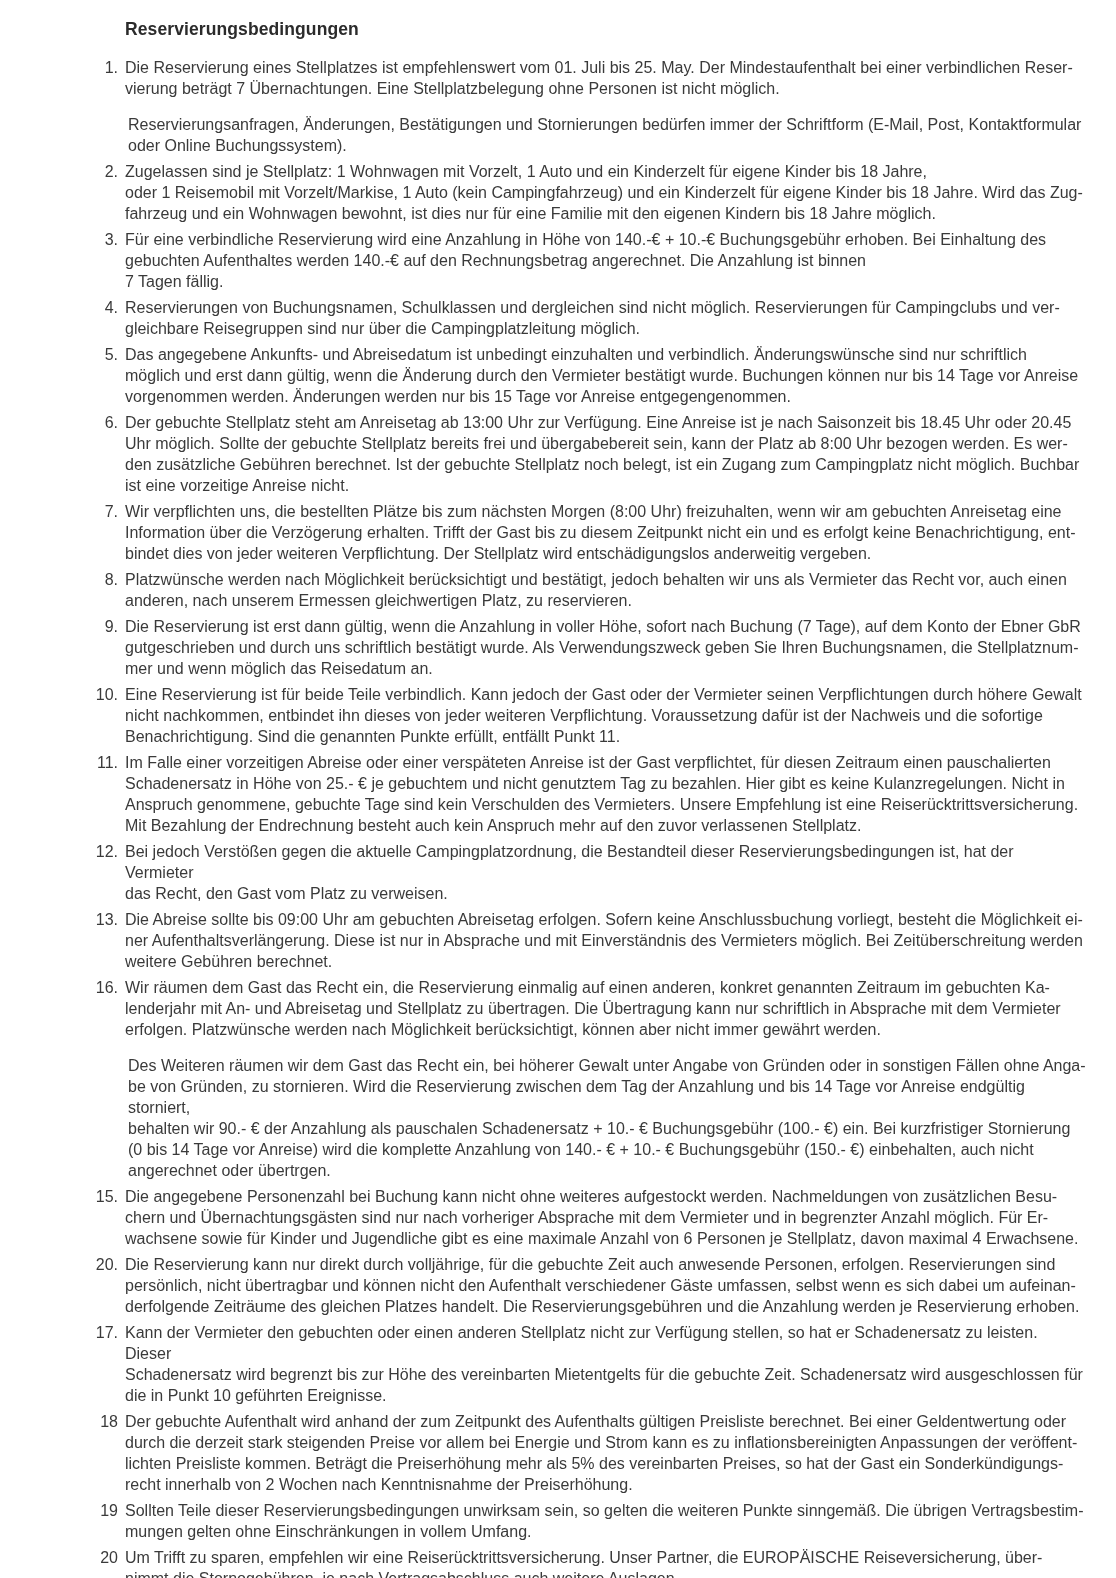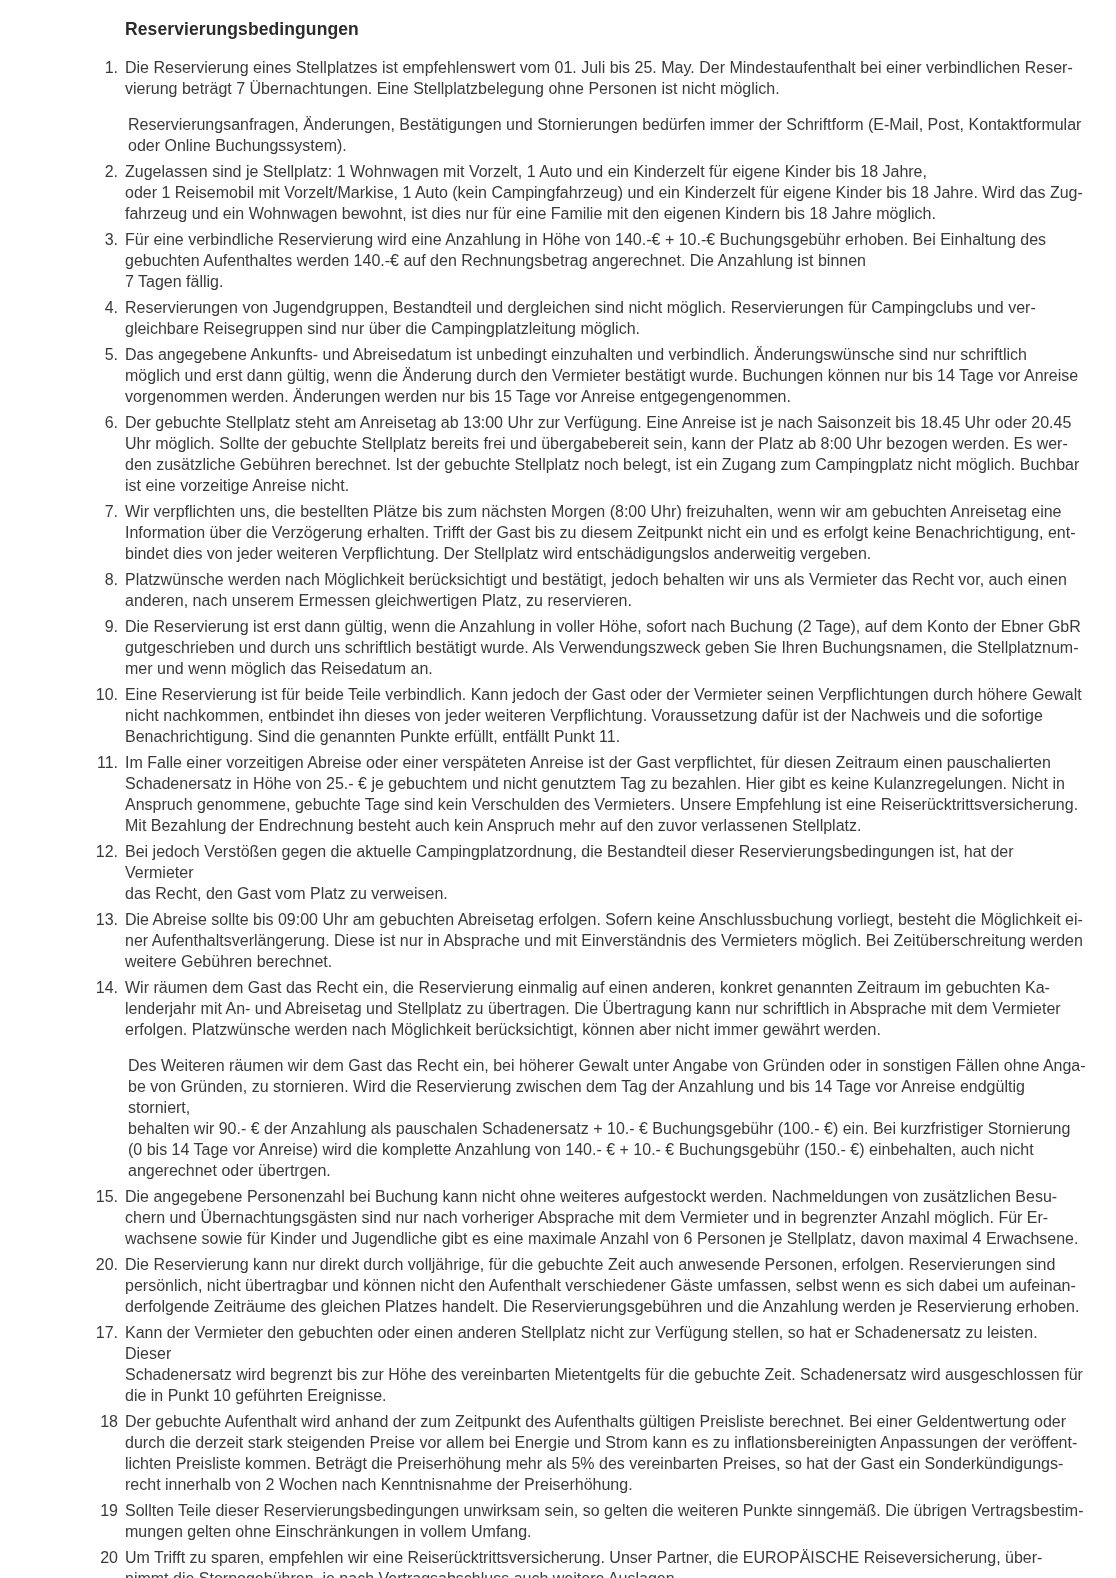--- a/index.html
+++ b/index.html
@@ -83,21 +83,21 @@
     <div class="body">
           <div class="para">Für eine verbindliche Reservierung wird eine Anzahlung in Höhe von 140.-€ + 10.-€ Buchungsgebühr erhoben. Bei Einhaltung des
 gebuchten Aufenthaltes werden 140.-€ auf den Rechnungsbetrag angerechnet. Die Anzahlung ist binnen
 7 Tagen fällig.</div>
         </div>
   </div>
 
   <div class="item">
     <div class="num">4.</div>
     <div class="body">
-          <div class="para">Reservierungen von Jugendgruppen, Bestandteil und dergleichen sind nicht möglich. Reservierungen für Campingclubs und ver-
+          <div class="para">Reservierungen von Buchungsnamen, Schulklassen und dergleichen sind nicht möglich. Reservierungen für Campingclubs und ver-
 gleichbare Reisegruppen sind nur über die Campingplatzleitung möglich.</div>
         </div>
   </div>
 
   <div class="item">
     <div class="num">5.</div>
     <div class="body">
           <div class="para">Das angegebene Ankunfts- und Abreisedatum ist unbedingt einzuhalten und verbindlich. Änderungswünsche sind nur schriftlich
 möglich und erst dann gültig, wenn die Änderung durch den Vermieter bestätigt wurde. Buchungen können nur bis 14 Tage vor Anreise
 vorgenommen werden. Änderungen werden nur bis 15 Tage vor Anreise entgegengenommen.</div>
@@ -127,21 +127,21 @@
     <div class="num">8.</div>
     <div class="body">
           <div class="para">Platzwünsche werden nach Möglichkeit berücksichtigt und bestätigt, jedoch behalten wir uns als Vermieter das Recht vor, auch einen
 anderen, nach unserem Ermessen gleichwertigen Platz, zu reservieren.</div>
         </div>
   </div>
 
   <div class="item">
     <div class="num">9.</div>
     <div class="body">
-          <div class="para">Die Reservierung ist erst dann gültig, wenn die Anzahlung in voller Höhe, sofort nach Buchung (2 Tage), auf dem Konto der Ebner GbR
+          <div class="para">Die Reservierung ist erst dann gültig, wenn die Anzahlung in voller Höhe, sofort nach Buchung (7 Tage), auf dem Konto der Ebner GbR
 gutgeschrieben und durch uns schriftlich bestätigt wurde. Als Verwendungszweck geben Sie Ihren Buchungsnamen, die Stellplatznum-
 mer und wenn möglich das Reisedatum an.</div>
         </div>
   </div>
 
   <div class="item">
     <div class="num">10.</div>
     <div class="body">
           <div class="para">Eine Reservierung ist für beide Teile verbindlich. Kann jedoch der Gast oder der Vermieter seinen Verpflichtungen durch höhere Gewalt
 nicht nachkommen, entbindet ihn dieses von jeder weiteren Verpflichtung. Voraussetzung dafür ist der Nachweis und die sofortige
@@ -170,21 +170,21 @@
   <div class="item">
     <div class="num">13.</div>
     <div class="body">
           <div class="para">Die Abreise sollte bis 09:00 Uhr am gebuchten Abreisetag erfolgen. Sofern keine Anschlussbuchung vorliegt, besteht die Möglichkeit ei-
 ner Aufenthaltsverlängerung. Diese ist nur in Absprache und mit Einverständnis des Vermieters möglich. Bei Zeitüberschreitung werden
 weitere Gebühren berechnet.</div>
         </div>
   </div>
 
   <div class="item">
-    <div class="num">14.</div>
+    <div class="num">16.</div>
     <div class="body">
           <div class="para">Wir räumen dem Gast das Recht ein, die Reservierung einmalig auf einen anderen, konkret genannten Zeitraum im gebuchten Ka-
 lenderjahr mit An- und Abreisetag und Stellplatz zu übertragen. Die Übertragung kann nur schriftlich in Absprache mit dem Vermieter
 erfolgen. Platzwünsche werden nach Möglichkeit berücksichtigt, können aber nicht immer gewährt werden.</div>
           <div class="para">Des Weiteren räumen wir dem Gast das Recht ein, bei höherer Gewalt unter Angabe von Gründen oder in sonstigen Fällen ohne Anga-
 be von Gründen, zu stornieren. Wird die Reservierung zwischen dem Tag der Anzahlung und bis 14 Tage vor Anreise endgültig storniert,
 behalten wir 90.- € der Anzahlung als pauschalen Schadenersatz + 10.- € Buchungsgebühr (100.- €) ein. Bei kurzfristiger Stornierung
 (0 bis 14 Tage vor Anreise) wird die komplette Anzahlung von 140.- € + 10.- € Buchungsgebühr (150.- €) einbehalten, auch nicht
 angerechnet oder übertrgen.</div>
         </div>

